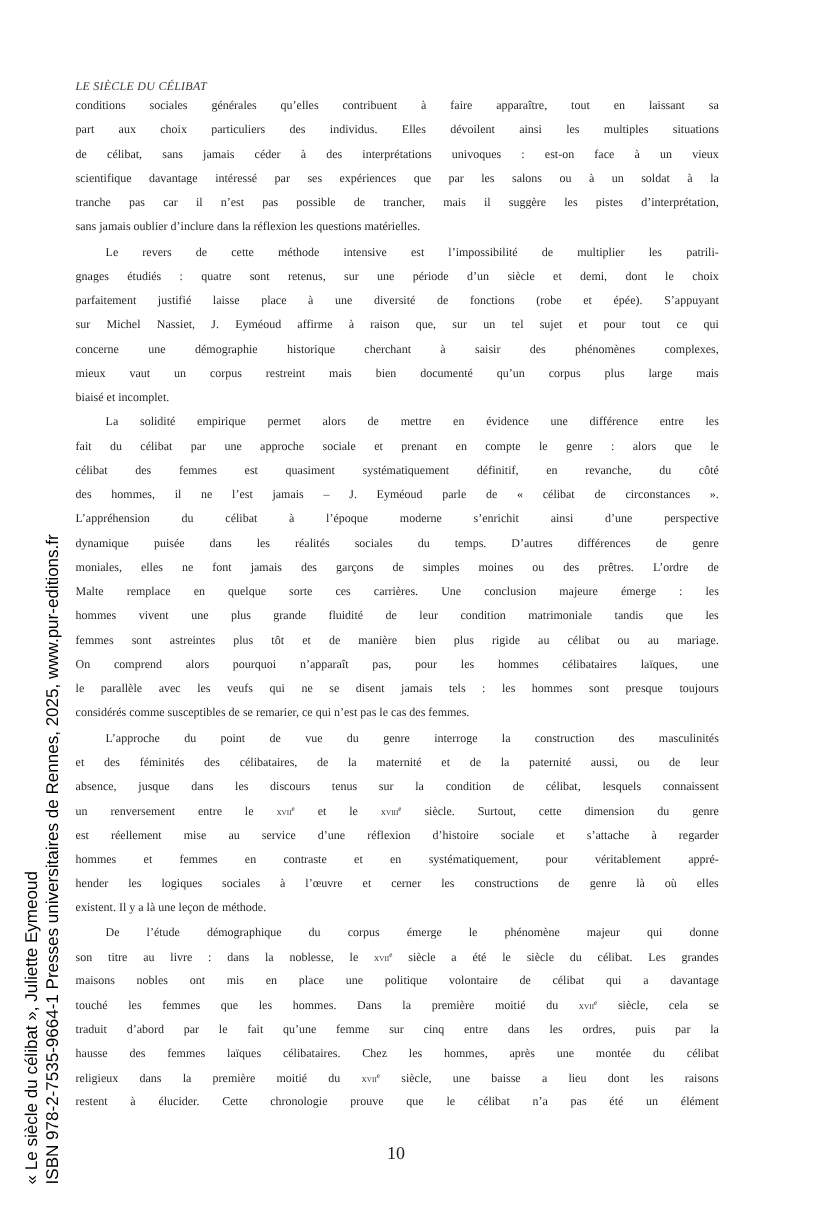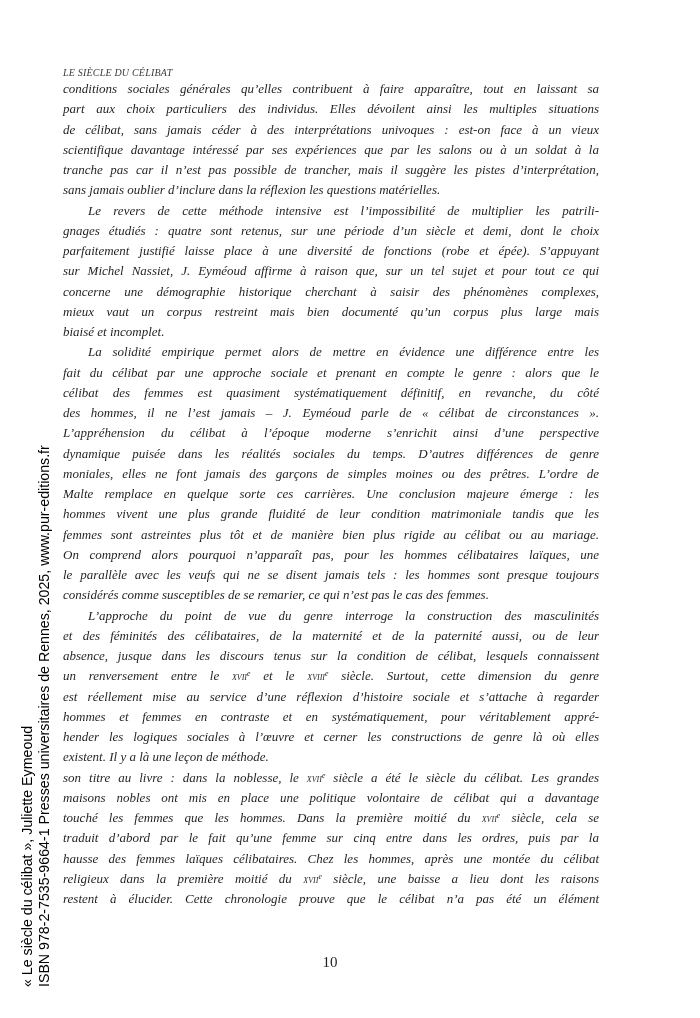--- a/index.html
+++ b/index.html
@@ -24,24 +24,23 @@
     letter-spacing: 0.2px;
     color: #3a3a3a;
     margin-top: 20px;
   }
   .text-block {
     position: absolute;
     left: 63px;
     top: 79px;
     width: 536px;
     font-family: "Liberation Serif", "DejaVu Serif", serif;
-    font-size: 13px;
+    font-size: 10px;
     line-height: 20.25px;
     color: #231f20;
-    font-style: italic;
   }
   .line {
     display: block;
     white-space: nowrap;
     text-align: justify;
     text-align-last: justify;
     height: 20.25px;
     overflow: visible;
   }
   .line.last {
@@ -134,20 +133,21 @@
     <span class="line">et des féminités des célibataires, de la maternité et de la paternité aussi, ou de leur</span>
     <span class="line">absence, jusque dans les discours tenus sur la condition de célibat, lesquels connaissent</span>
     <span class="line"><span>un renversement entre le </span><span class="sc">xvii</span><sup>e</sup><span> et le </span><span class="sc">xviii</span><sup>e</sup><span> siècle. Surtout, cette dimension du genre</span></span>
     <span class="line">est réellement mise au service d’une réflexion d’histoire sociale et s’attache à regarder</span>
     <span class="line">hommes et femmes en contraste et en systématiquement, pour véritablement appré-</span>
     <span class="line">hender les logiques sociales à l’œuvre et cerner les constructions de genre là où elles</span>
     <span class="line last">existent. Il y a là une leçon de méthode.</span>
   </div>
 
   <div class="paragraph">
+    <span class="line indent">De l’étude démographique du corpus émerge le phénomène majeur qui donne</span>
     <span class="line"><span>son titre au livre : dans la noblesse, le </span><span class="sc">xvii</span><sup>e</sup><span> siècle a été le siècle du célibat. Les grandes</span></span>
     <span class="line">maisons nobles ont mis en place une politique volontaire de célibat qui a davantage</span>
     <span class="line"><span>touché les femmes que les hommes. Dans la première moitié du </span><span class="sc">xvii</span><sup>e</sup><span> siècle, cela se</span></span>
     <span class="line">traduit d’abord par le fait qu’une femme sur cinq entre dans les ordres, puis par la</span>
     <span class="line">hausse des femmes laïques célibataires. Chez les hommes, après une montée du célibat</span>
     <span class="line"><span>religieux dans la première moitié du </span><span class="sc">xvii</span><sup>e</sup><span> siècle, une baisse a lieu dont les raisons</span></span>
     <span class="line">restent à élucider. Cette chronologie prouve que le célibat n’a pas été un élément</span>
   </div>
 </div>
 

